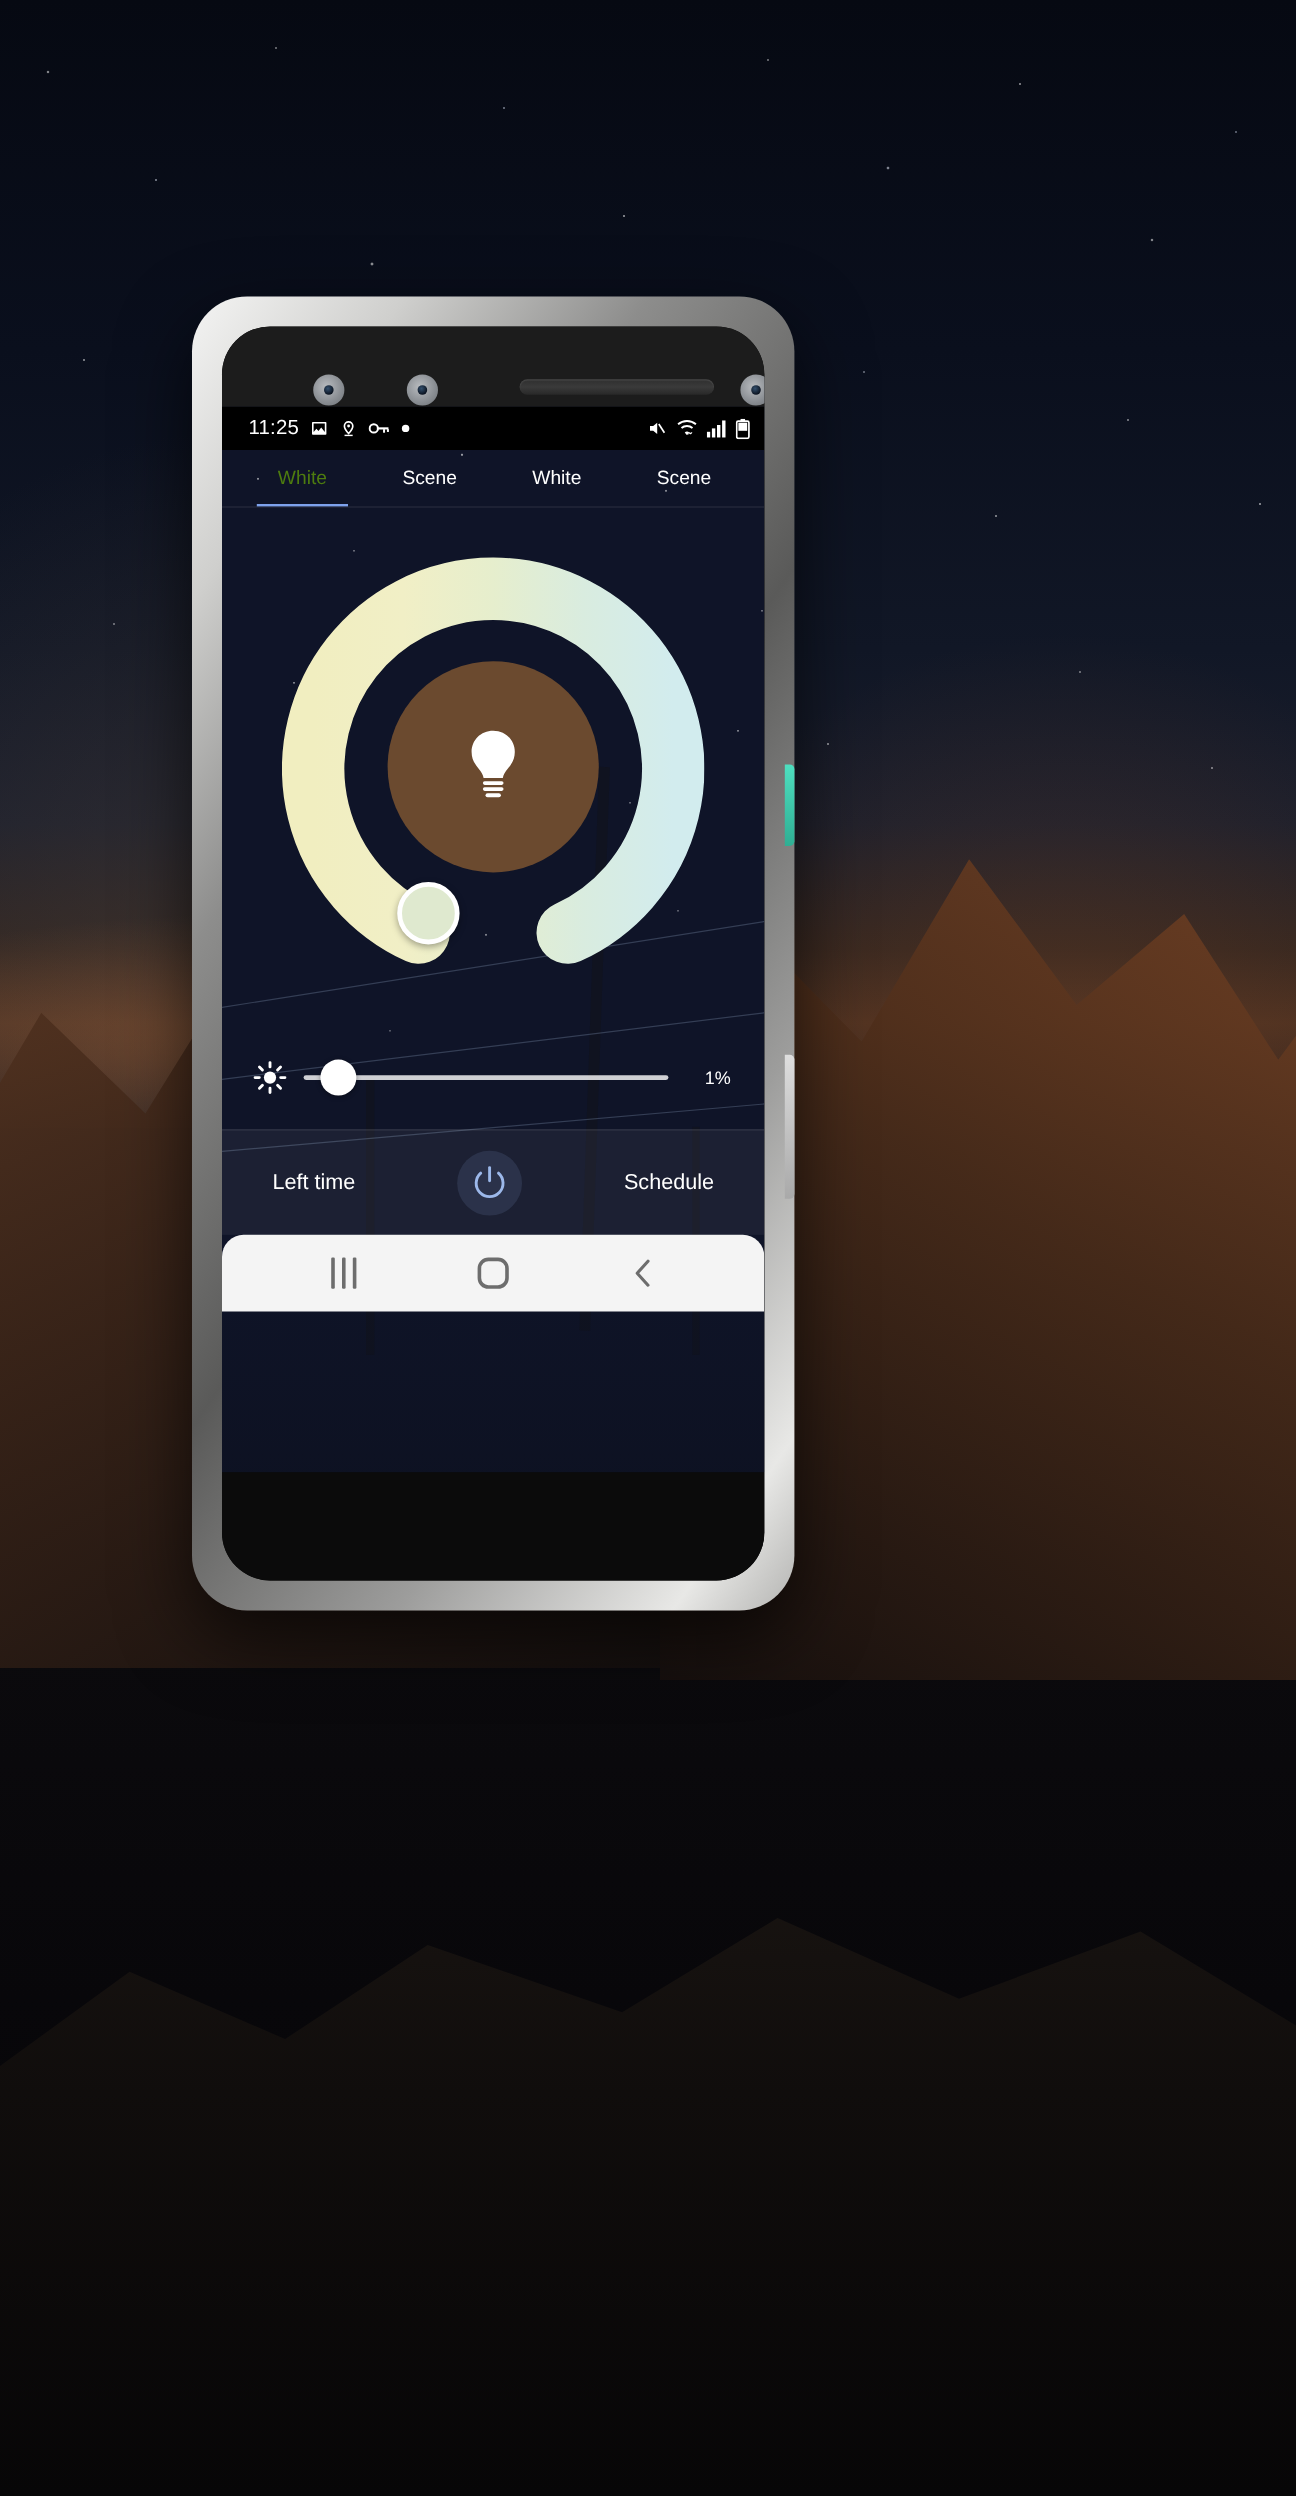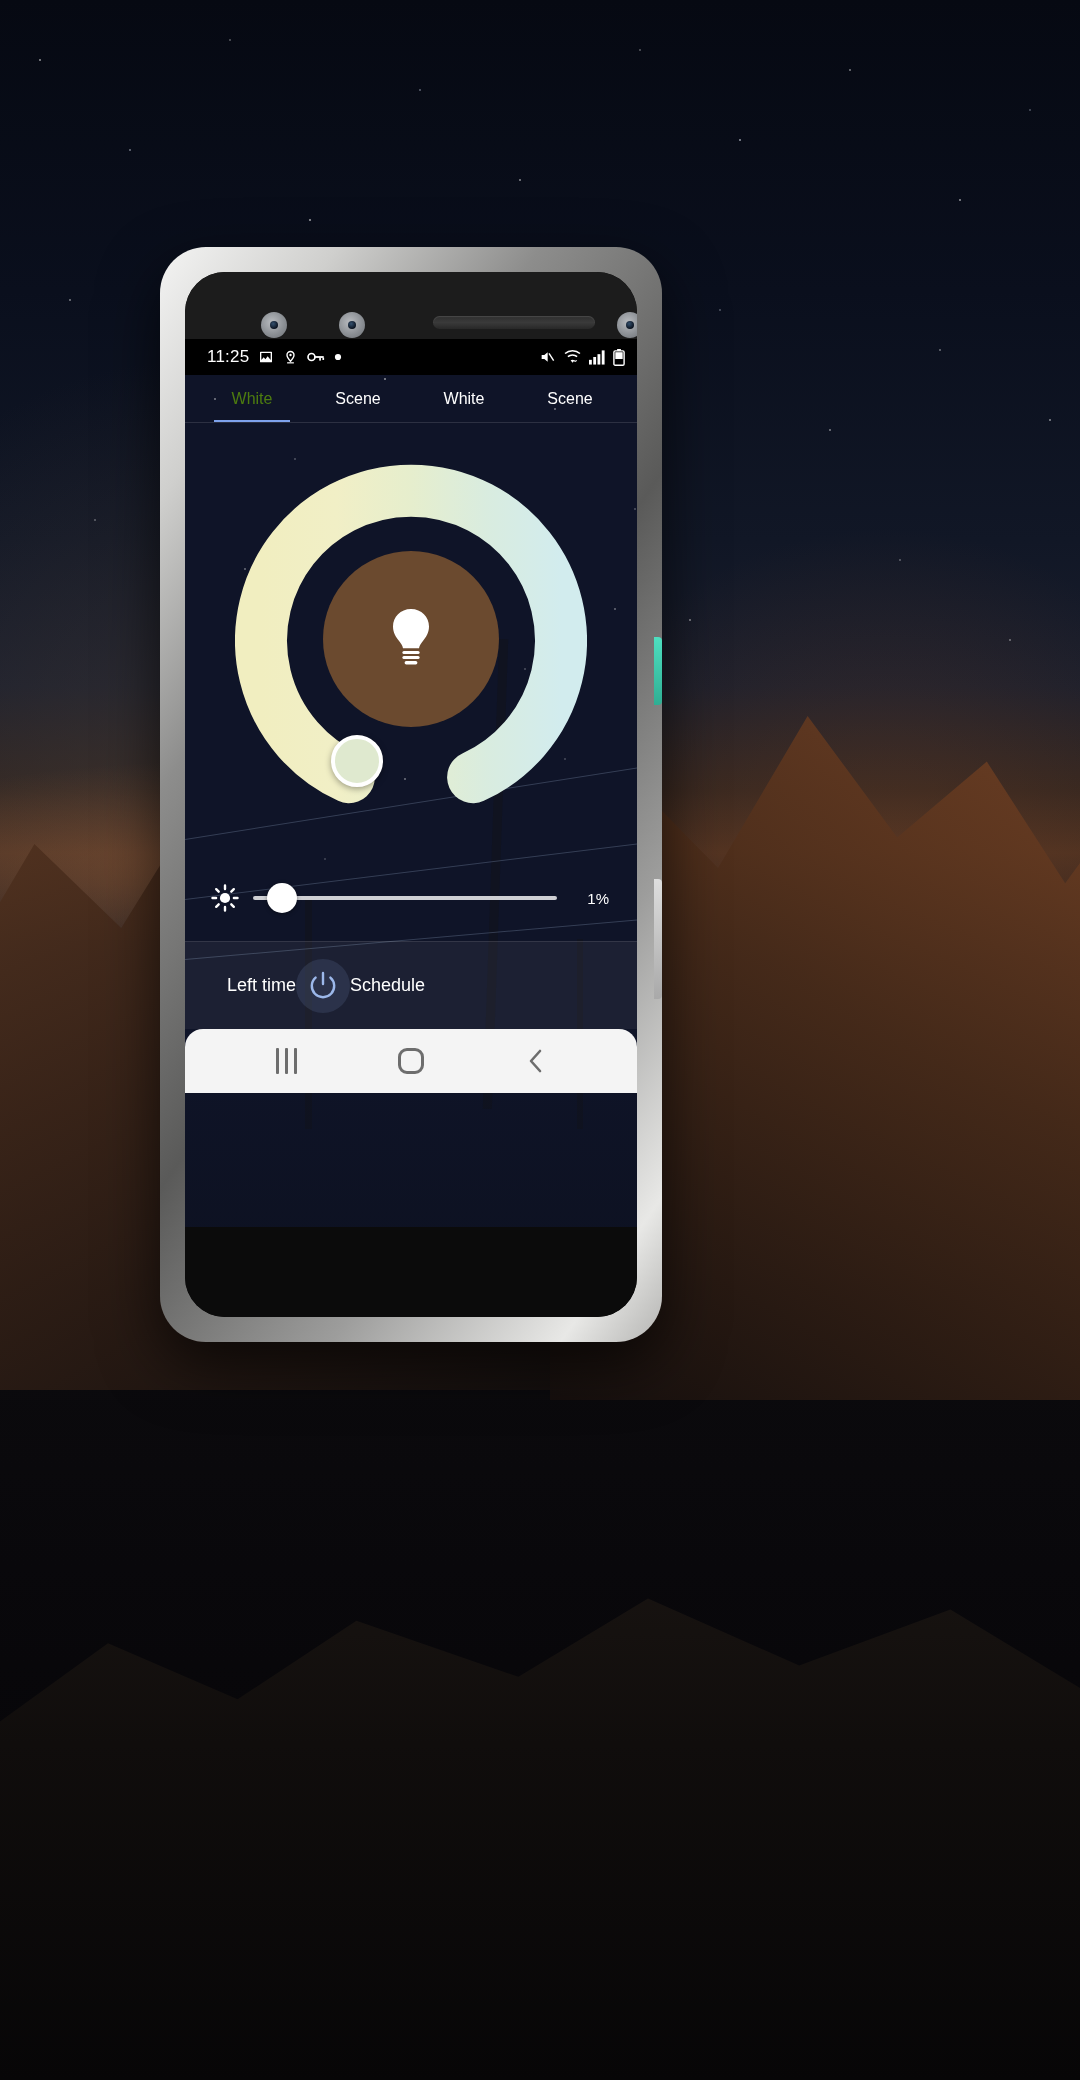--- a/index.html
+++ b/index.html
@@ -287,21 +287,21 @@
   }
   .bright-val { color: #fff; font-size: 15px; min-width: 38px; text-align: right; }
 
   
   .spacer { flex: 1; position: relative; z-index: 2; }
 
   
   .bottombar {
     position: relative; z-index: 3;
     height: 88px;
-    display: flex; align-items: center; 
+    display: flex; align-items: center; justify-content: space-between;
     padding: 0 42px;
     background: rgba(255,255,255,0.055);
     border-top: 1px solid rgba(255,255,255,0.10);
   }
   .bottom-label { color: #fff; font-size: 18px; }
   .power-btn {
     width: 54px; height: 54px; border-radius: 50%;
     display: flex; align-items: center; justify-content: center;
     background: rgba(150,180,230,0.13);
   }

